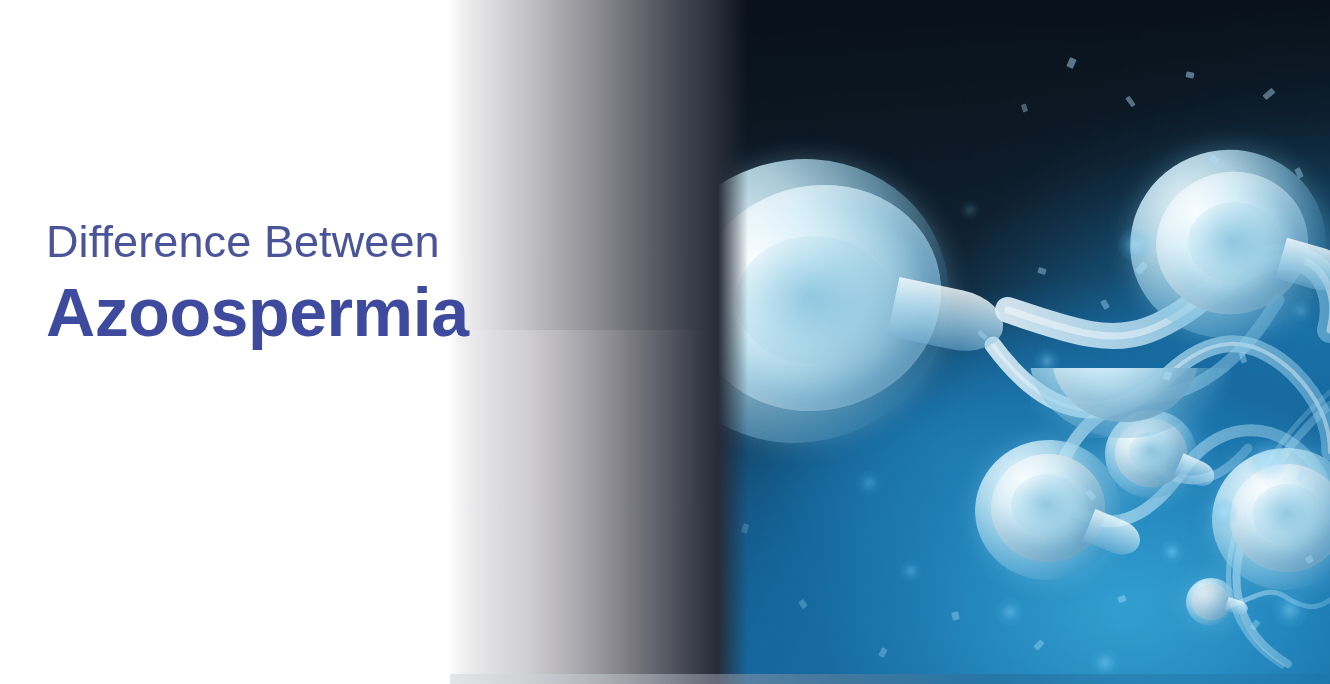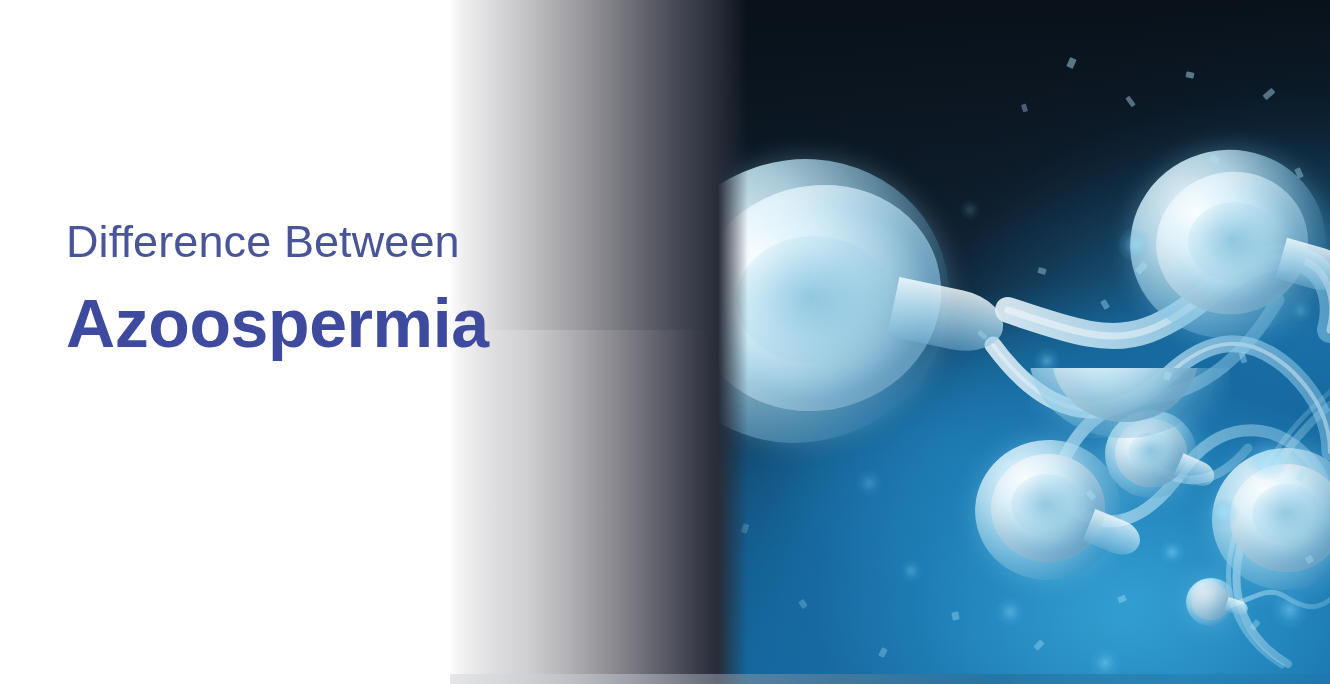--- a/index.html
+++ b/index.html
@@ -146,21 +146,21 @@
   
   .text-panel {
     position: absolute;
     left: 0; top: 0;
     width: 450px; height: 684px;
     background: #ffffff;
   }
 
   .title-block {
     position: absolute;
-    left: 66px;
+    left: 46px;
     top: 214px;
     width: 640px;
   }
   .eyebrow {
     font-size: 45px;
     line-height: 56px;
     font-weight: 400;
     color: #4a5599;
     letter-spacing: 0.1px;
     white-space: nowrap;
@@ -168,21 +168,21 @@
   .headline {
     font-size: 68px;
     line-height: 84px;
     font-weight: 700;
     color: #3e4a9e;
     letter-spacing: -0.4px;
     white-space: nowrap;
     margin-top: 4px;
   }
   .headline-2 {
-    margin-top: 11px;
+    margin-top: 0;
   }
 </style>
 </head>
 <body>
 
 <div class="banner">
 
   <div class="photo">
 
     <div class="photo-base"></div>

